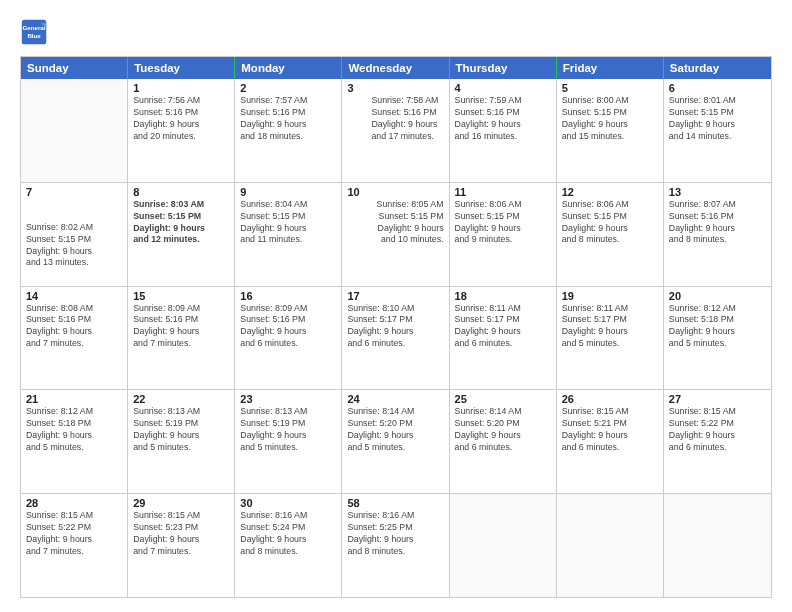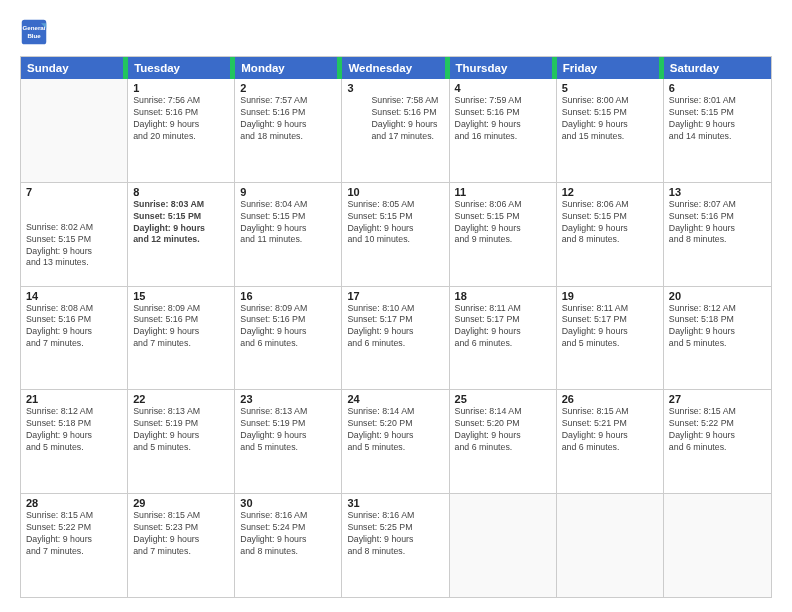--- a/index.html
+++ b/index.html
@@ -62,21 +62,21 @@
       display: grid;
       grid-template-columns: repeat(7, 1fr);
       background: #3a6bc9;
     }
     .cal-header-cell {
       color: #fff;
       font-size: 11.5px;
       font-weight: bold;
       padding: 5px 6px;
       text-align: left;
-      border-right: 5px solid #22c55e;
+      border-right: 1px solid #22c55e;
     }
     .cal-header-cell:last-child { border-right: none; }
     .cal-body {
       flex: 1;
       display: flex;
       flex-direction: column;
     }
     .cal-row {
       display: grid;
       grid-template-columns: repeat(7, 1fr);
@@ -203,21 +203,21 @@
           </div>
           <div class="cal-cell">
             <div class="day-num">9</div>
             <div class="day-info" style="white-space: pre-line;">Sunrise: 8:04 AM
 Sunset: 5:15 PM
 Daylight: 9 hours
 and 11 minutes.</div>
           </div>
           <div class="cal-cell">
             <div class="day-num">10</div>
-            <div class="day-info" style="white-space: pre-line;">Sunrise: 8:05 AM
+            <div class="day-info" style="white-space: pre-line; text-align: right;">Sunrise: 8:05 AM
 Sunset: 5:15 PM
 Daylight: 9 hours
 and 10 minutes.</div>
           </div>
           <div class="cal-cell">
             <div class="day-num">11</div>
             <div class="day-info" style="white-space: pre-line;">Sunrise: 8:06 AM
 Sunset: 5:15 PM
 Daylight: 9 hours
 and 9 minutes.</div>
@@ -355,21 +355,21 @@
 and 7 minutes.</div>
           </div>
           <div class="cal-cell">
             <div class="day-num">30</div>
             <div class="day-info" style="white-space: pre-line;">Sunrise: 8:16 AM
 Sunset: 5:24 PM
 Daylight: 9 hours
 and 8 minutes.</div>
           </div>
           <div class="cal-cell">
-            <div class="day-num">31</div>
+            <div class="day-num">58</div>
             <div class="day-info" style="white-space: pre-line;">Sunrise: 8:16 AM
 Sunset: 5:25 PM
 Daylight: 9 hours
 and 8 minutes.</div>
           </div>
           <div class="cal-cell empty"></div>
           <div class="cal-cell empty"></div>
           <div class="cal-cell empty"></div>
         </div>
       </div>

